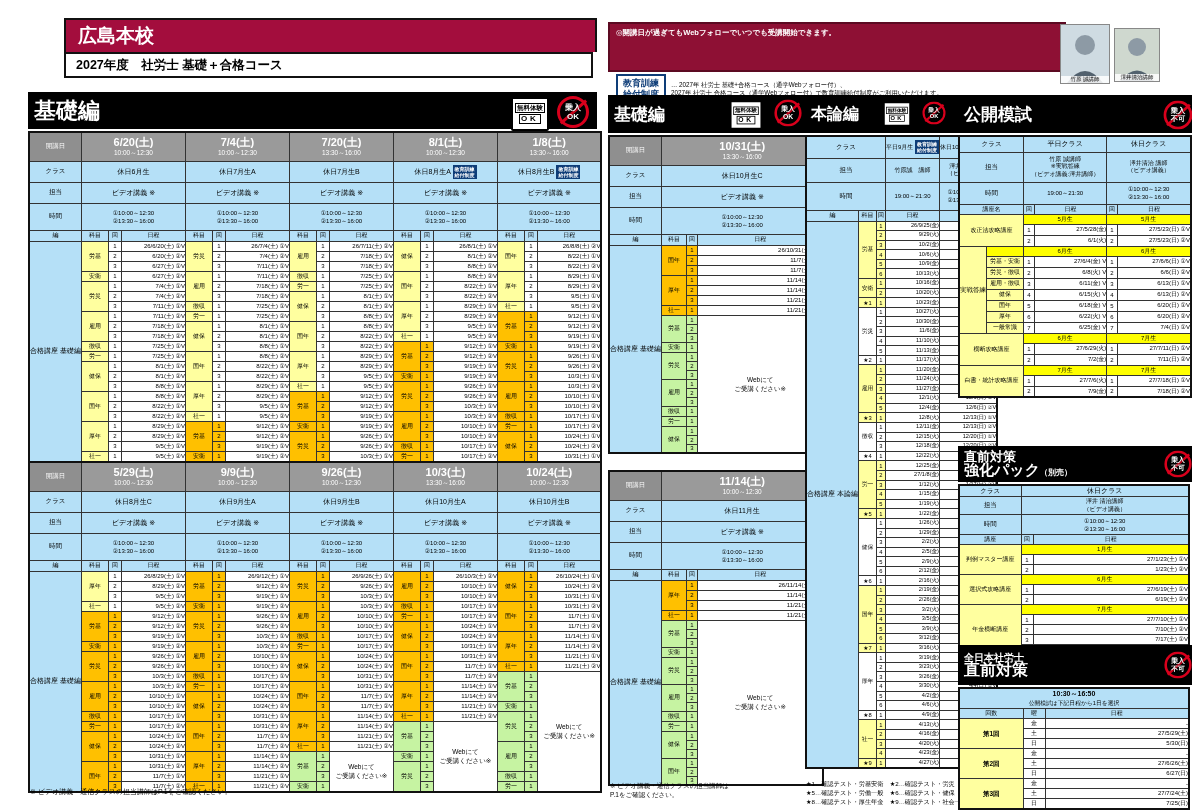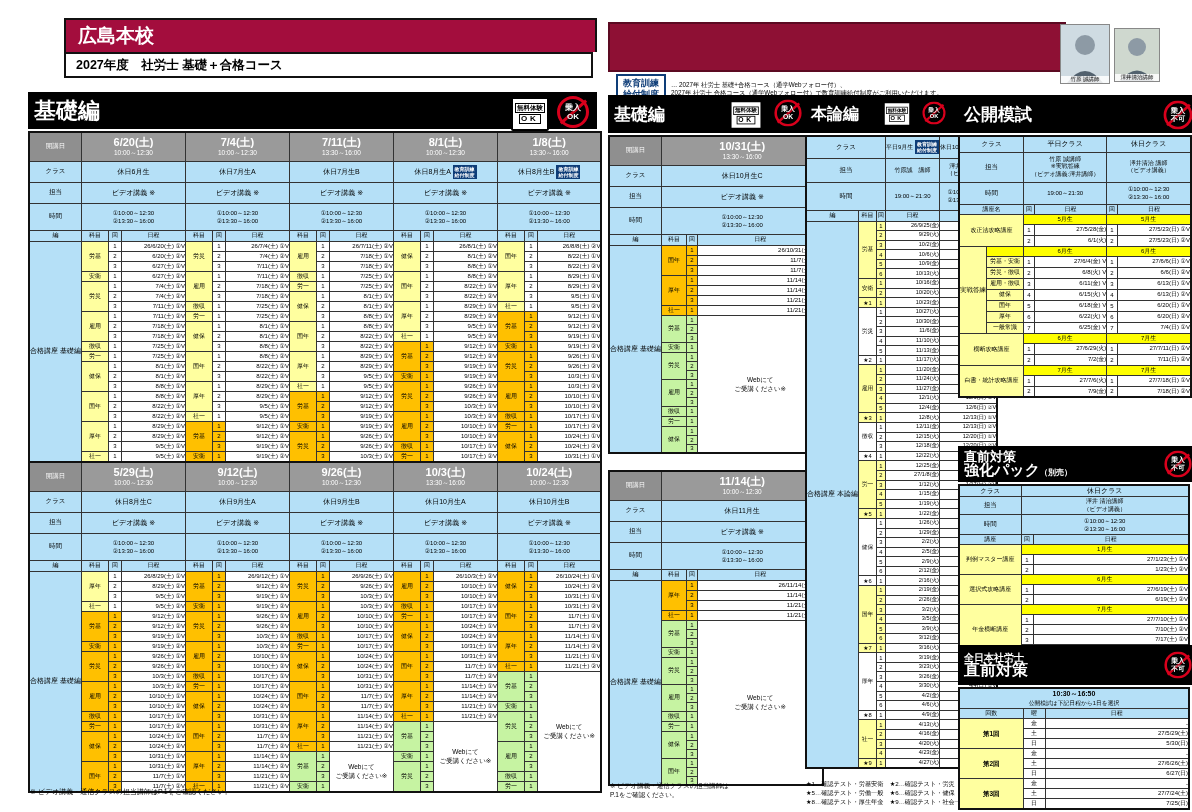--- a/index.html
+++ b/index.html
@@ -110,21 +110,21 @@
           <th class="lblgray">開講日</th>
           <td colspan="3" class="dhead">
             <div class="dd">6/20(土)</div>
             <div class="dt">10:00～12:30</div>
           </td>
           <td colspan="3" class="dhead">
             <div class="dd">7/4(土)</div>
             <div class="dt">10:00～12:30</div>
           </td>
           <td colspan="3" class="dhead">
-            <div class="dd">7/11(土)</div>
+            <div class="dd">7/20(土)</div>
             <div class="dt">13:30～16:00</div>
           </td>
           <td colspan="3" class="dhead">
             <div class="dd">8/1(土)</div>
             <div class="dt">10:00～12:30</div>
           </td>
           <td colspan="3" class="dhead">
             <div class="dd">1/8(土)</div>
             <div class="dt">13:30～16:00</div>
           </td>
@@ -510,21 +510,21 @@
         <col style="width:64px">
       </colgroup>
       <tbody>
         <tr style="height:29px;">
           <th class="lblgray">開講日</th>
           <td colspan="3" class="dhead">
             <div class="dd">5/29(土)</div>
             <div class="dt">10:00～12:30</div>
           </td>
           <td colspan="3" class="dhead">
-            <div class="dd">9/12(土)</div>
+            <div class="dd">9/9(土)</div>
             <div class="dt">10:00～12:30</div>
           </td>
           <td colspan="3" class="dhead">
             <div class="dd">9/26(土)</div>
             <div class="dt">10:00～12:30</div>
           </td>
           <td colspan="3" class="dhead">
             <div class="dd">10/3(土)</div>
             <div class="dt">13:30～16:00</div>
           </td>
@@ -869,20 +869,21 @@
           <td class="kai g">3</td>
           <td class="sub g" rowspan="1">労一</td>
           <td class="kai g">1</td>
         </tr>
       </tbody>
     </table>
   </div>
 <div class="abs foot" style="left:30px;top:787px;">※ ビデオ講義・通信クラスの担当講師はP.1をご確認ください。</div>
 
 <div class="abs notebox" style="left:608px;top:22px;width:442px;height:40px;">
+  <div>◎開講日が過ぎてもWebフォローでいつでも受講開始できます。</div>
 </div>
 <div class="abs" style="left:616px;top:74px;display:flex;align-items:center;gap:5px;">
   <span class="kyufu-big" id="kyufu-big">教育訓練<br>給付制度</span>
   <span style="font-size:6.3px;line-height:8px;">
     <span>… 2027年 社労士 基礎+合格コース（通学Webフォロー付）、</span><br><span>2027年 社労士 合格コース（通学Webフォロー付）で教育訓練給付制度がご利用いただけます。</span>
   </span>
 </div>
 <div class="photo" style="left:1060px;top:24px;width:48px;height:58px;">
   <svg width="48" height="58">
     <rect width="48" height="58" fill="#cfdbe2"></rect>

